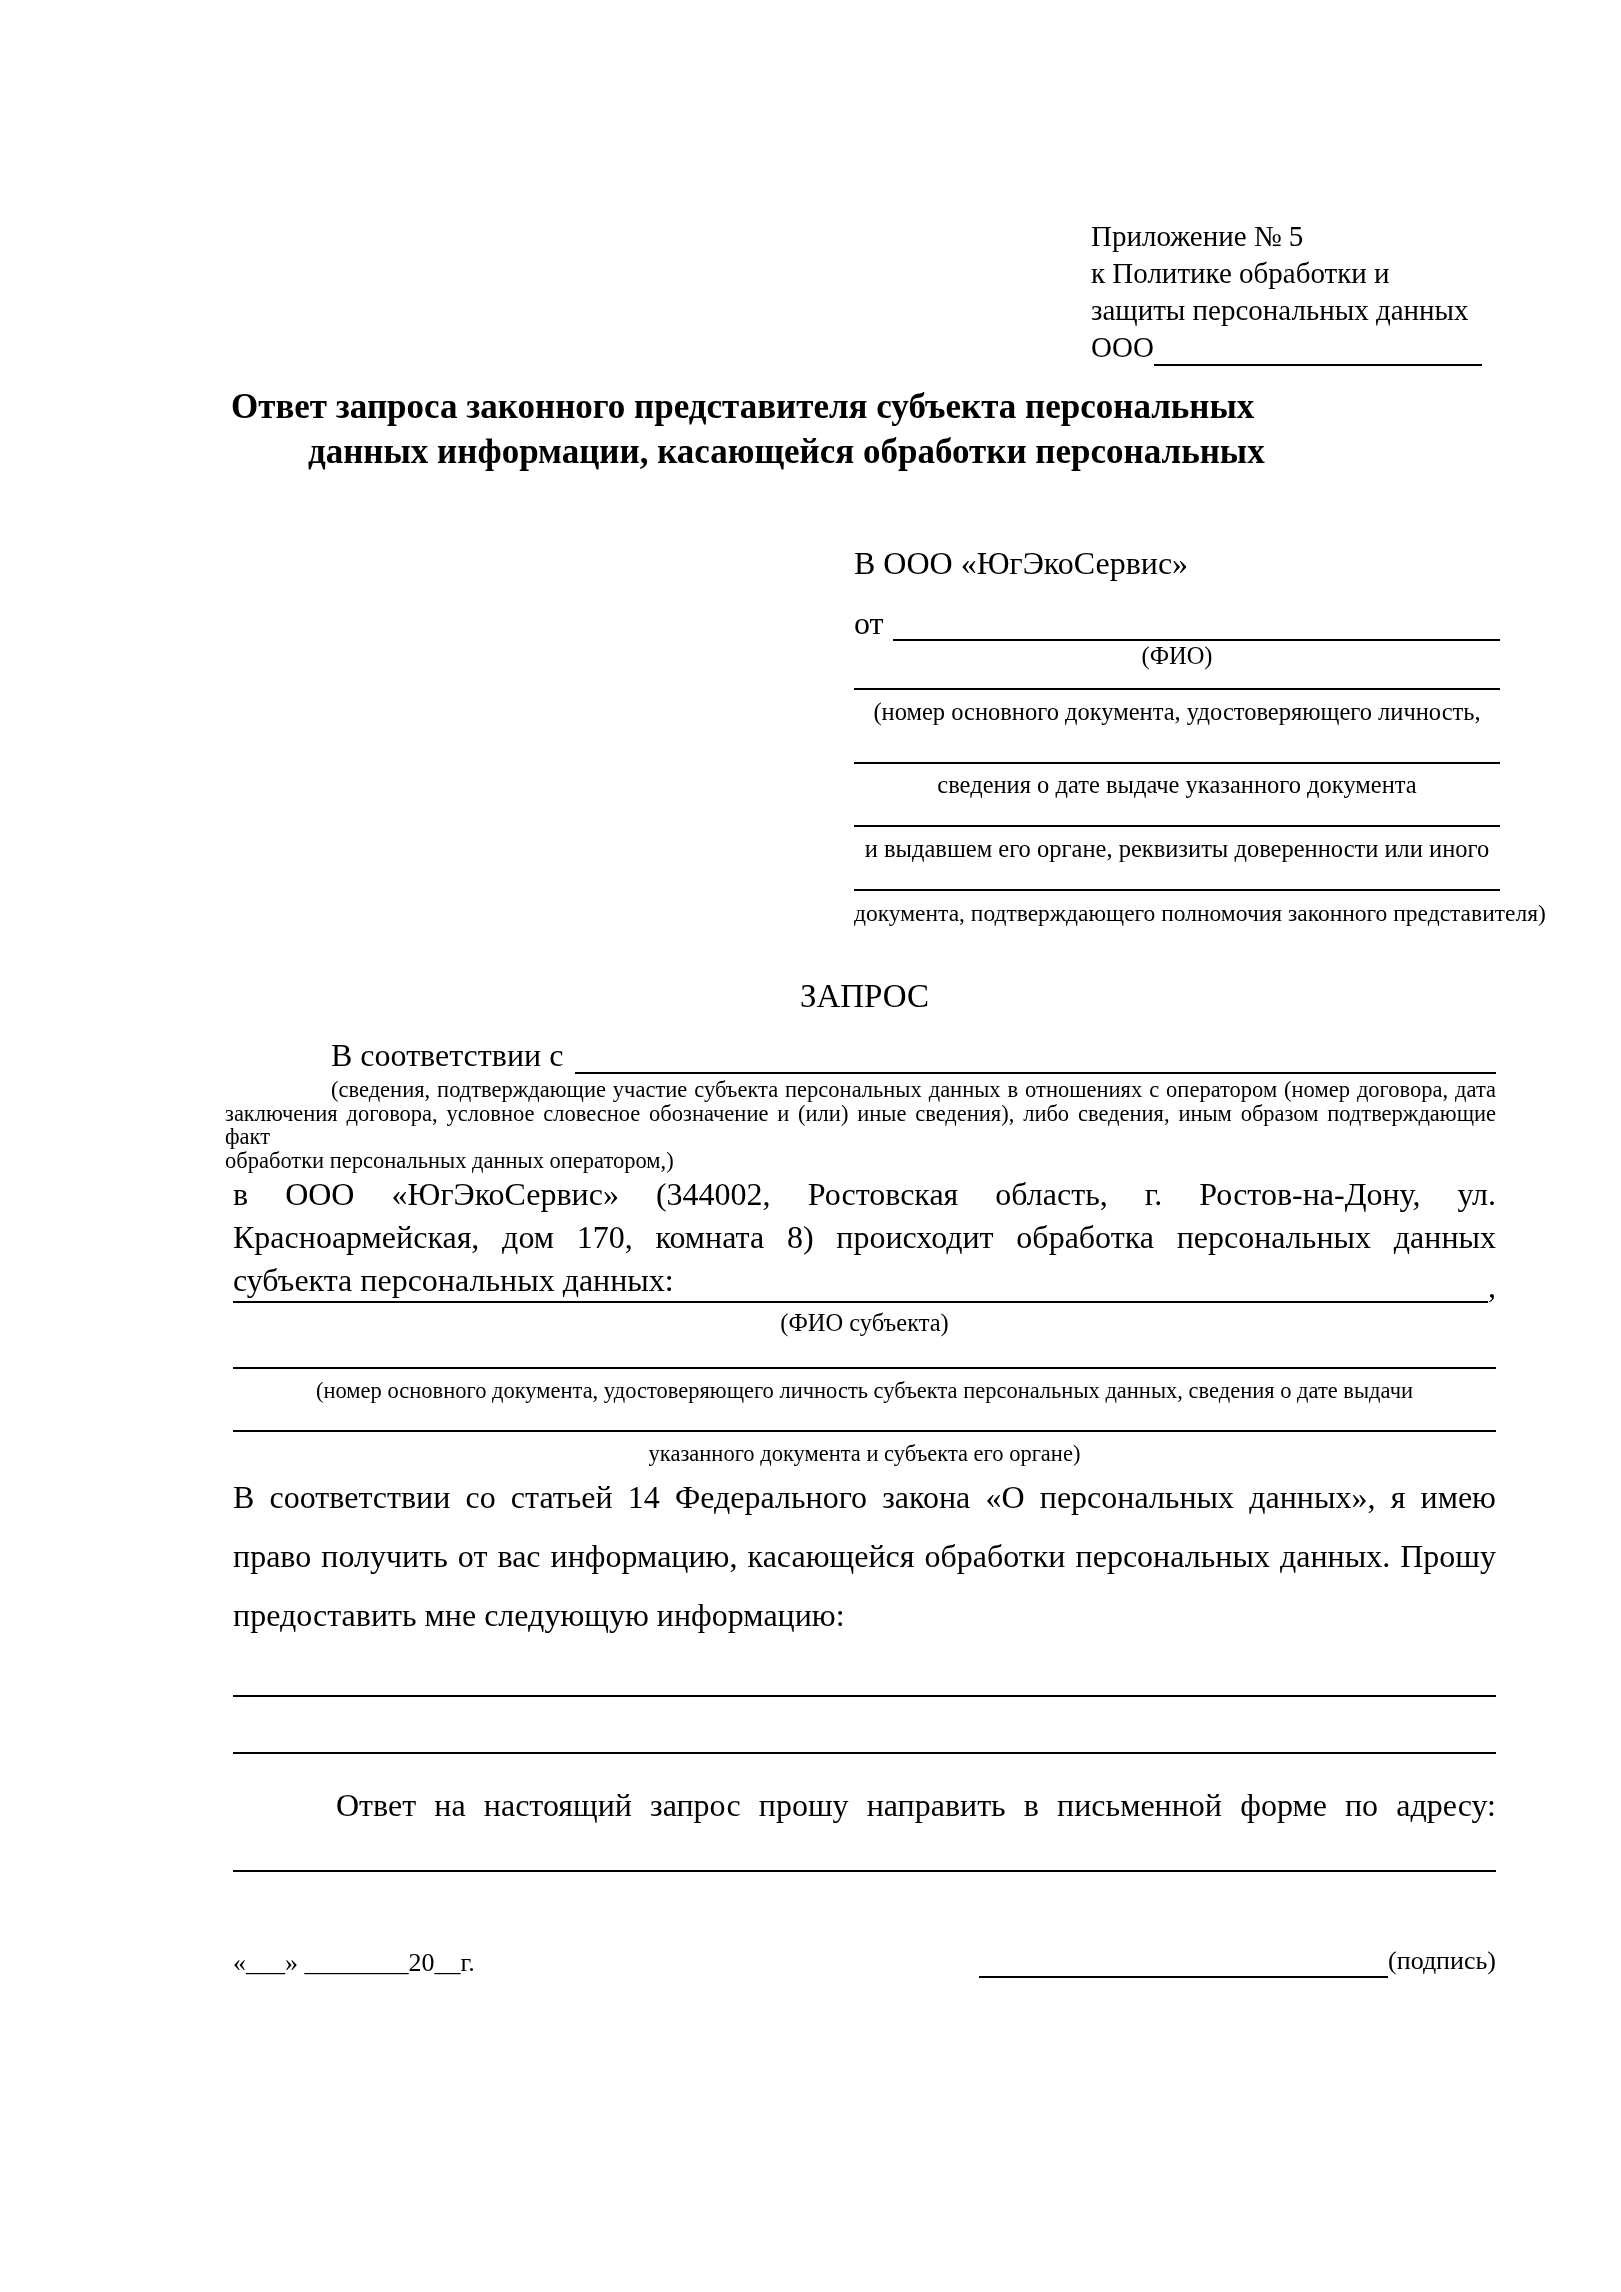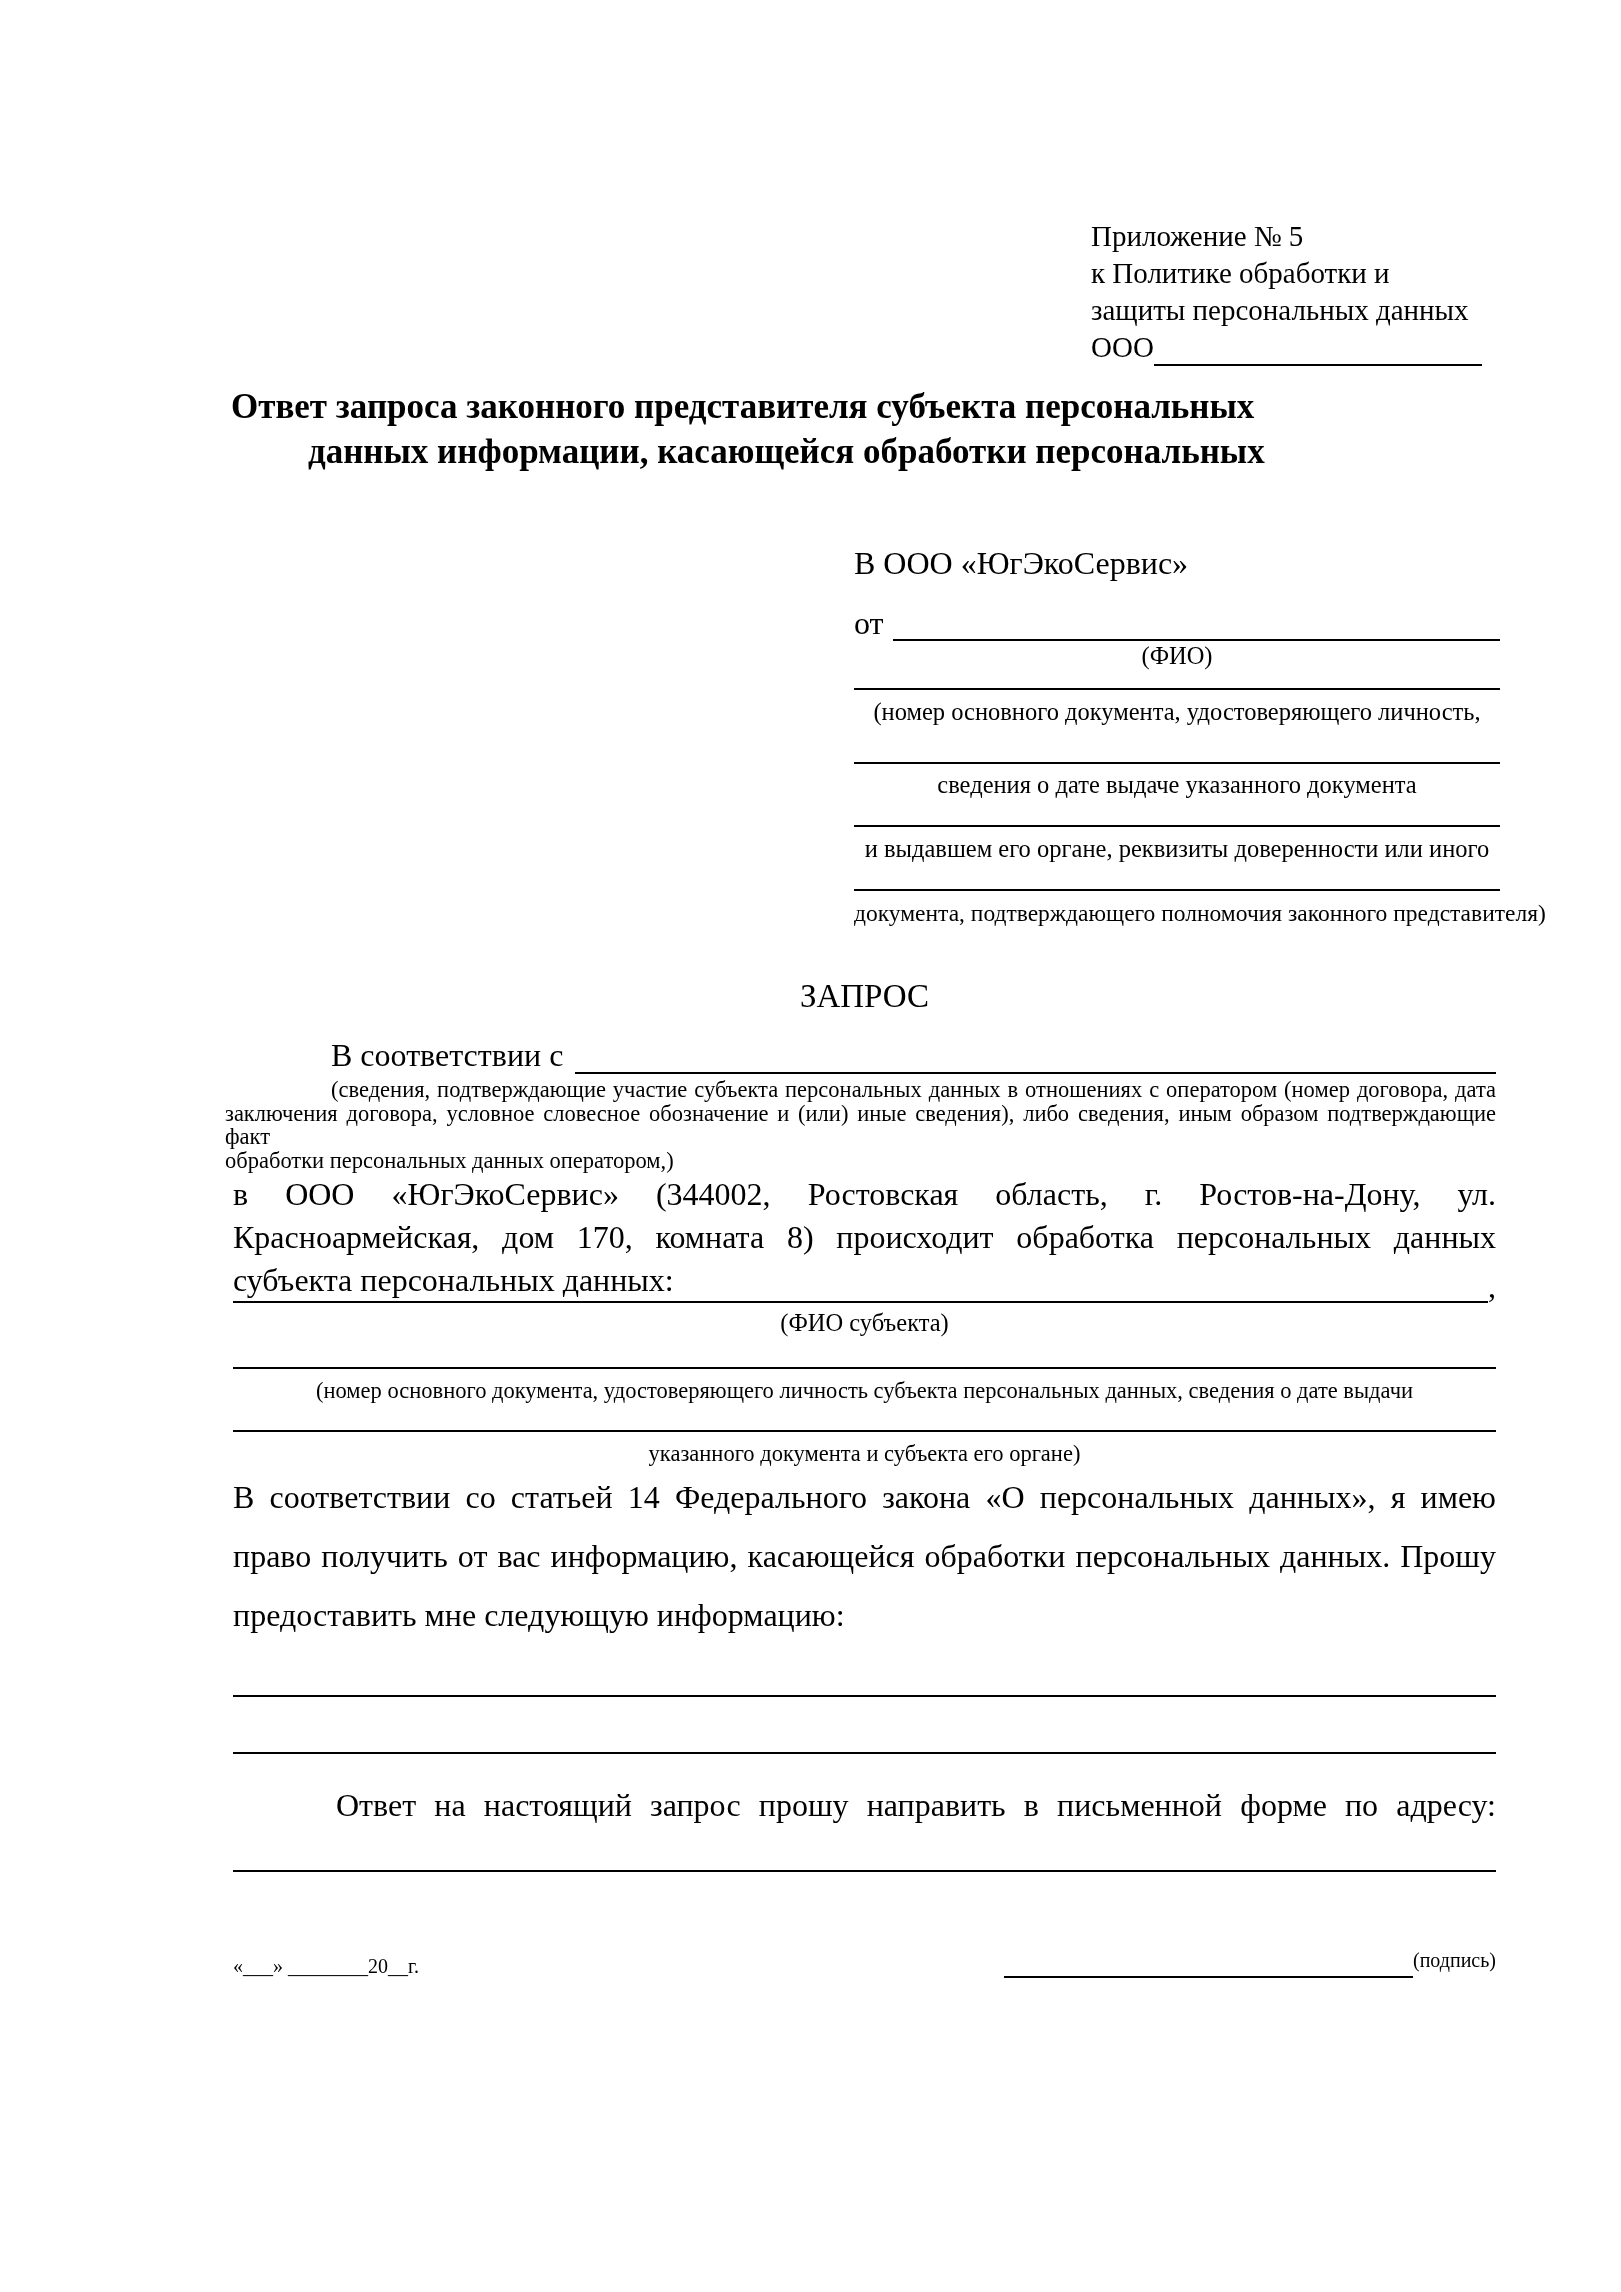--- a/index.html
+++ b/index.html
@@ -111,21 +111,21 @@
   .reply-row2 {
     top: 1831px; height: 41px;
     display: flex; align-items: flex-end;
     font-size: 32px;
   }
   .reply-suffix { white-space: nowrap; line-height: 35px; }
 
   .footer-row {
     top: 1945px; height: 33px;
     display: flex; justify-content: space-between; align-items: flex-end;
-    font-size: 20px;
+    font-size: 26px;
   }
   .sig-group { display: flex; align-items: flex-end; }
   .sig-blank {
     width: 409px; height: 33px;
     border-bottom: 2.9px solid #000;
   }
   .sig-caption { white-space: nowrap; line-height: 35px; }
 </style>
 </head>
 <body>

